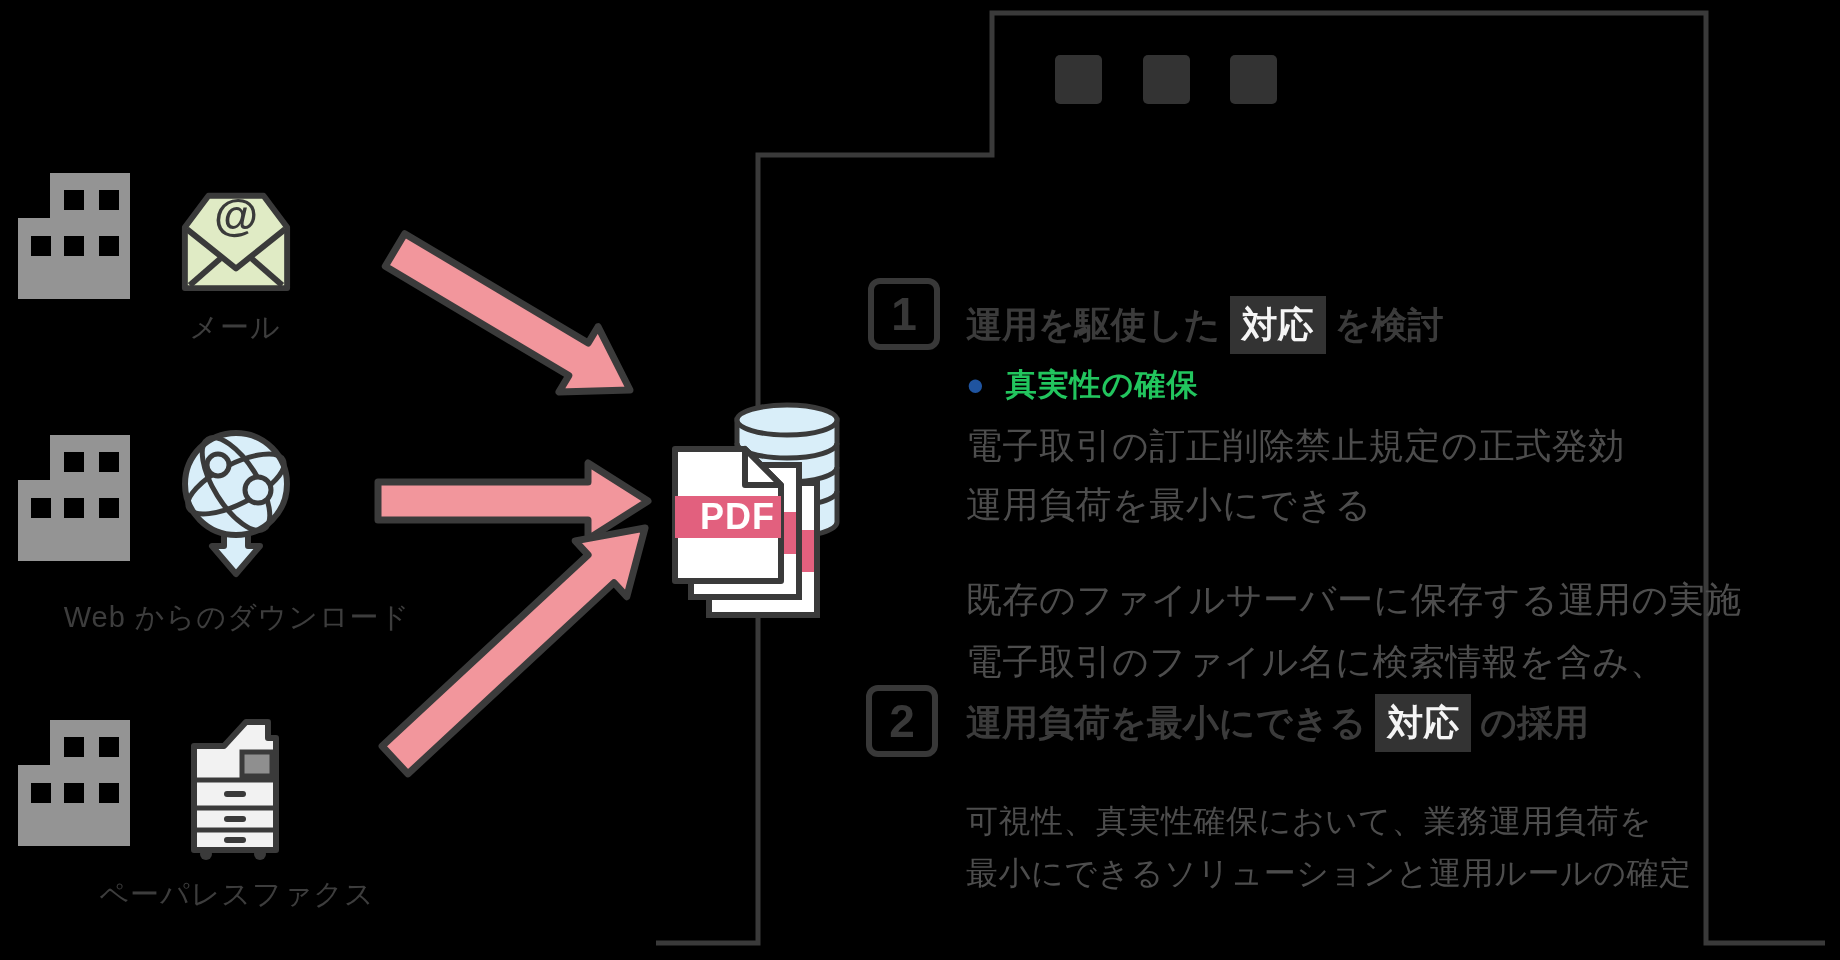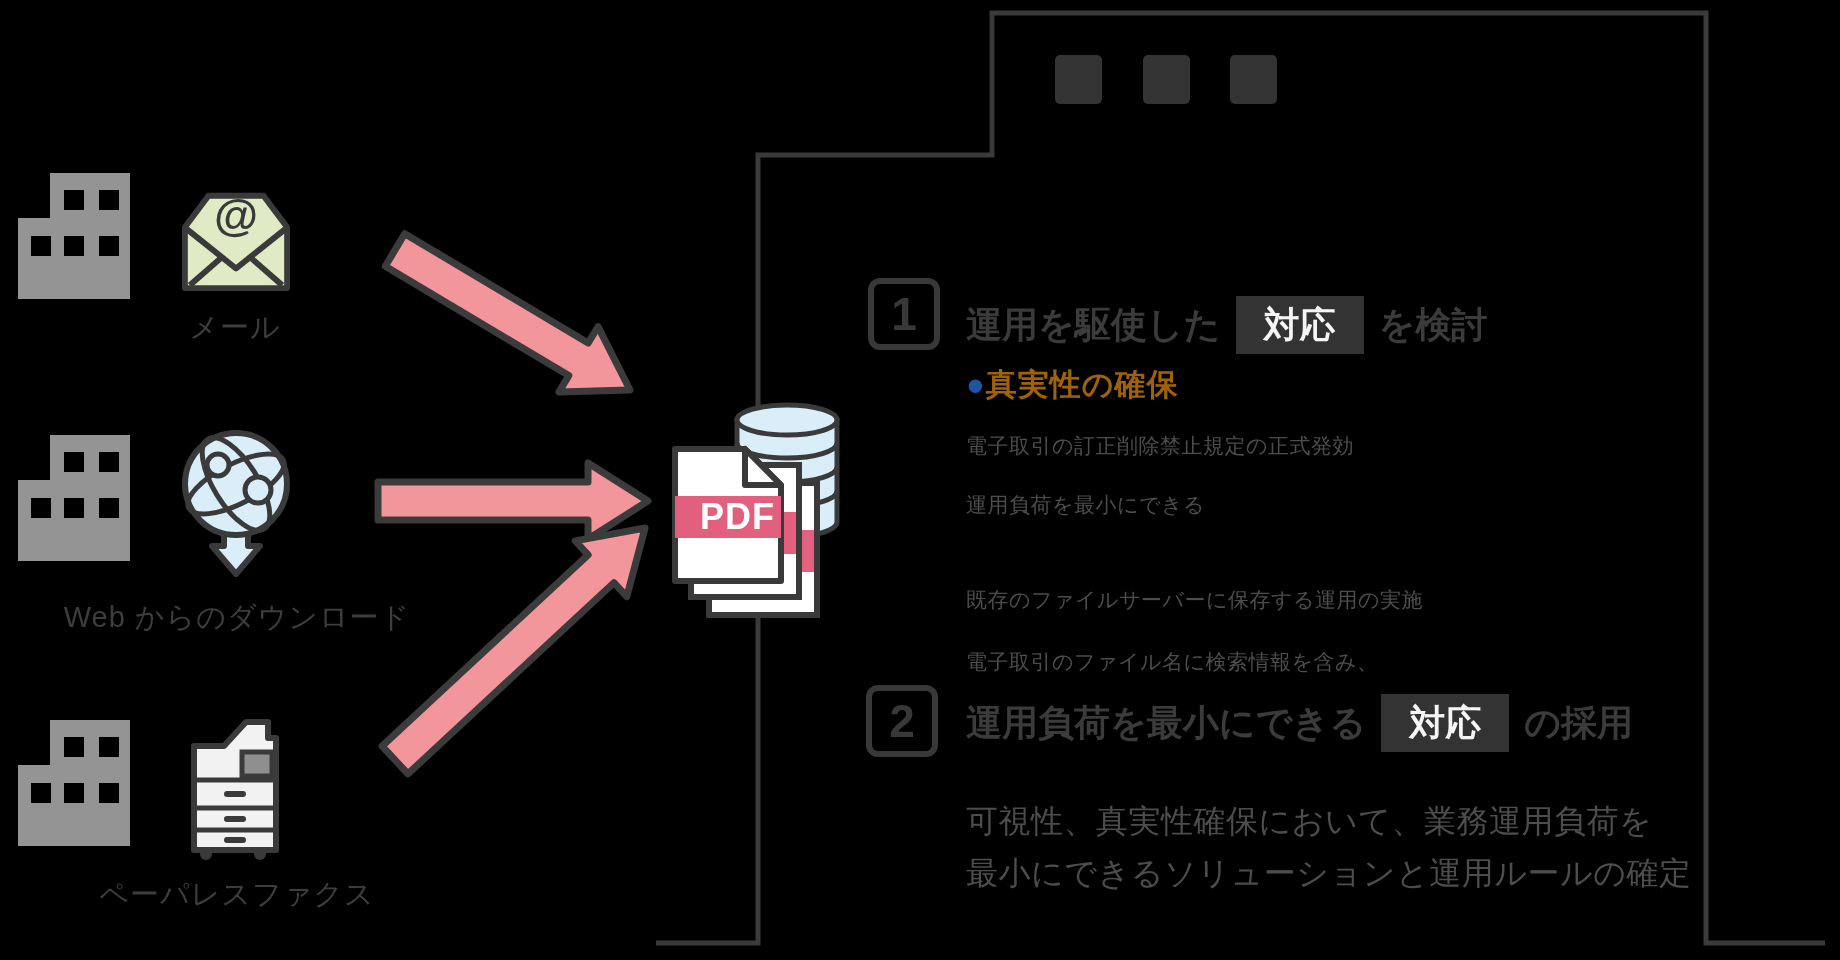--- a/index.html
+++ b/index.html
@@ -9,27 +9,27 @@
   svg{display:block;overflow:visible;}
   .overlay{position:absolute;left:0;top:0;}
   .caption{position:absolute;transform:translateX(-50%);font-size:29px;color:#3d3d3d;
            font-weight:500;letter-spacing:1px;white-space:nowrap;}
   .flow-label{position:absolute;left:428px;top:190px;font-size:36px;font-weight:bold;
               color:#3c3c3c;letter-spacing:3px;}
   .deco-square{position:absolute;width:47px;height:49px;background:#333333;border-radius:5px;}
   .num-box{position:absolute;width:60px;height:60px;border:6px solid #383838;border-radius:12px;
            display:flex;align-items:center;justify-content:center;
            font-size:46px;font-weight:bold;color:#383838;}
-  .sec-title{position:absolute;left:966px;height:62px;display:flex;align-items:center;gap:15px;
+  .sec-title{position:absolute;left:966px;height:62px;display:flex;align-items:center;gap:9px;
              font-size:36px;font-weight:bold;color:#3b3b3b;white-space:nowrap;}
-  .title-badge{background:#333333;color:#f5f5f5;padding:11px 28px;font-size:36px;font-weight:bold;
+  .title-badge{background:#333333;color:#f5f5f5;padding:11px 12px;font-size:36px;font-weight:bold;
                line-height:1;display:inline-block;}
   .subhead{position:absolute;left:966px;font-size:31px;font-weight:bold;white-space:nowrap;
            letter-spacing:1px;}
-  .body-block{position:absolute;left:966px;font-size:21px;color:#4d4d4d;white-space:nowrap;
+  .body-block{position:absolute;left:966px;font-size:36px;color:#4d4d4d;white-space:nowrap;
               letter-spacing:0.5px;}
   .body-block .bline{height:59px;line-height:40px;}
   .body2 .bline{height:62px;line-height:40px;}
   .body-center{position:absolute;left:966px;width:650px;text-align:center;font-size:32px;
                color:#4d4d4d;white-space:nowrap;letter-spacing:0.5px;}
   .body-center .bline{height:52px;line-height:40px;}
 </style>
 </head>
 <body>
 
@@ -146,21 +146,21 @@
   <div class="num-box" style="left:868px;top:278px;">
     <span>1</span>
   </div>
   <div class="sec-title" style="top:294px;">
     <span>運用を駆使した</span>
     <span class="title-badge">対応</span>
     <span>を検討</span>
   </div>
 
   <div class="subhead" style="top:364px;">
-    <span style="color: rgb(31, 84, 160);">●</span><span style="color: #a16207;">真実性の確保</span>
+    <span style="color: rgb(31, 84, 160);">●</span><span style="color: #22c55e; margin-left: 20px;">真実性の確保</span>
   </div>
   <div class="body-block" style="top:426px;">
     <div class="bline">電子取引の訂正削除禁止規定の正式発効</div>
     <div class="bline">運用負荷を最小にできる</div>
   </div>
 
   <div class="body-block body2" style="top:580px;">
     <div class="bline">既存のファイルサーバーに保存する運用の実施</div>
     <div class="bline">電子取引のファイル名に検索情報を含み、</div>
   </div>

